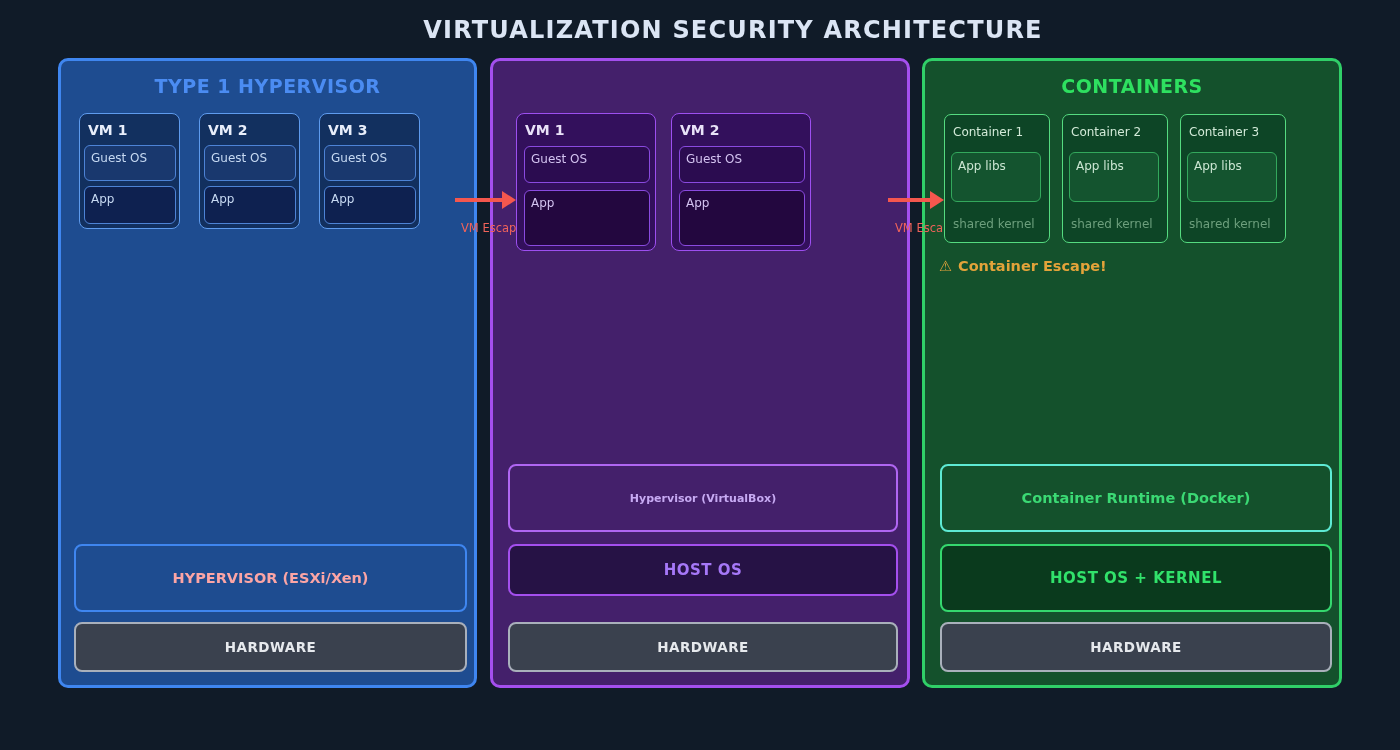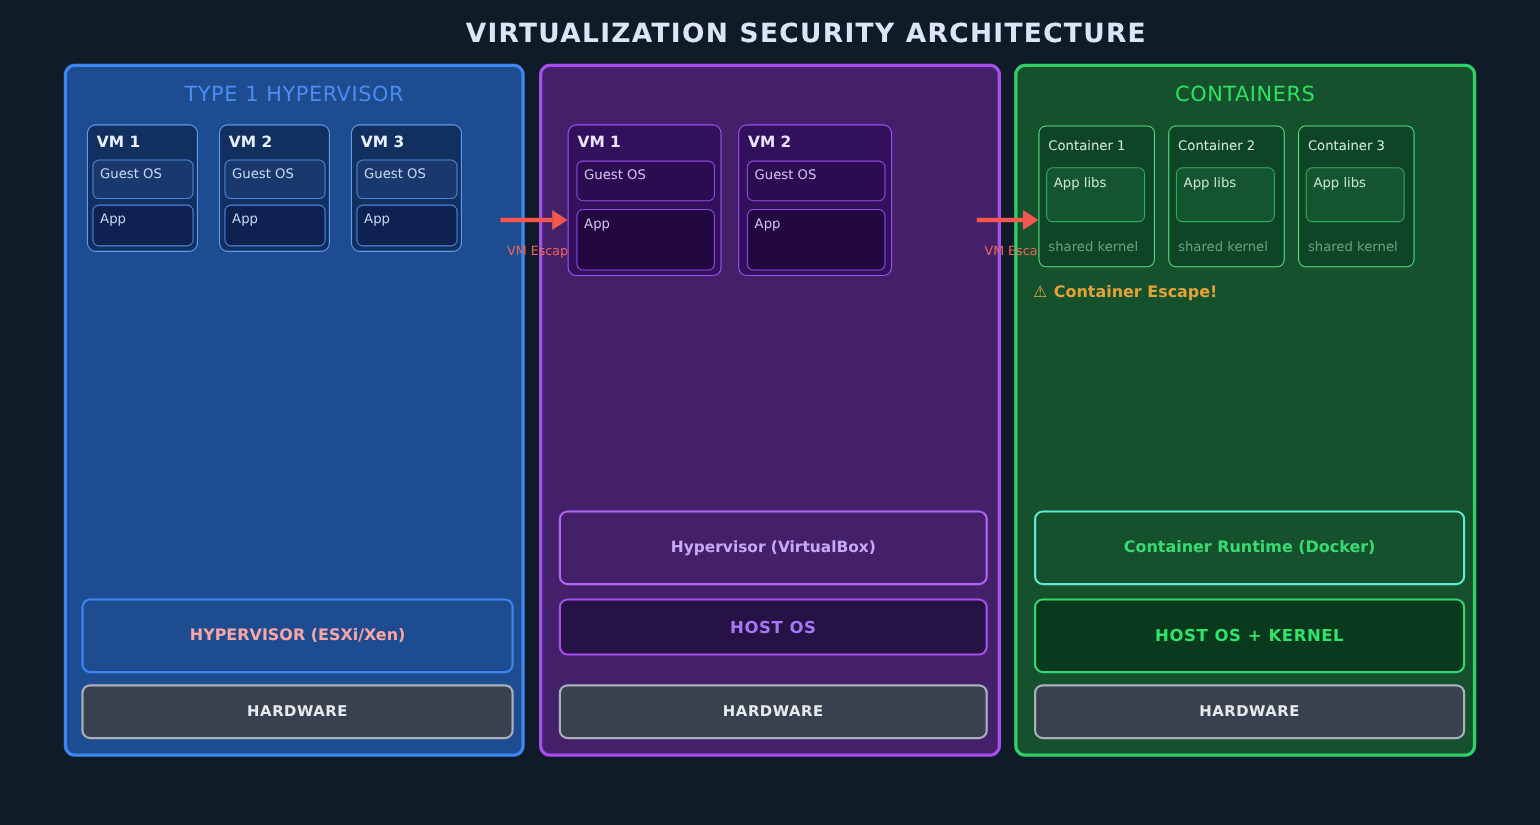--- a/index.html
+++ b/index.html
@@ -13,21 +13,21 @@
     font-size:24px; font-weight:bold; color:#dbe5f4; letter-spacing:1.2px;
     transform:translateX(33px);
   }
   
   .panel { position:absolute; top:58px; height:630px; border-radius:10px; box-sizing:border-box; }
   .panel-blue   { left:58px;  width:419px; background:#1e4c90; border:3px solid #3f86f0; }
   .panel-purple { left:490px; width:420px; background:#44206b; border:3px solid #a44fee; }
   .panel-green  { left:922px; width:420px; background:#14512c; border:3px solid #30cf68; }
   .panel-title {
     position:absolute; top:14px; left:0; width:100%; text-align:center;
-    font-size:19px; font-weight:normal; letter-spacing:0.5px;
+    font-size:19px; font-weight:bold; letter-spacing:0.5px;
   }
   .panel-blue   .panel-title { color:#4b8cf2; }
   .panel-purple .panel-title { color:#a55cf2; }
   .panel-green  .panel-title { color:#2ee060; }
 
   
   .vm-box { position:absolute; z-index:5; box-sizing:border-box; border-radius:8px; }
   .panel-blue .vm-box { top:52px; width:101px; height:116px; background:#12305f; border:1.5px solid #5e9bee; }
   .panel-blue .vb1 { left:18px; } .panel-blue .vb2 { left:138px; } .panel-blue .vb3 { left:258px; }
   .vm-name { position:absolute; top:8px; left:8px; font-size:14px; font-weight:bold; color:#e8eefb; }
@@ -60,21 +60,21 @@
   .warning { position:absolute; left:14px; top:197px; font-size:14.5px; font-weight:bold; color:#e3a33a; }
   .warning .w-icon { font-weight:normal; margin-right:6px; }
 
   
   .stack-box {
     position:absolute; box-sizing:border-box; border-radius:8px;
     display:flex; align-items:center; justify-content:center;
     font-weight:bold; text-align:center;
   }
   .panel-blue .stack-hyper   { left:13px; width:393px; top:483px; height:68px; background:#1e4c90; border:2px solid #3f86f0; color:#fca5a5; font-size:14.5px; }
-  .panel-purple .stack-hyper { left:15px; width:390px; top:403px; height:68px; background:#44206b; border:2px solid #b066f2; color:#c7aaf3; font-size:14px; }
+  .panel-purple .stack-hyper { left:15px; width:390px; top:403px; height:68px; background:#44206b; border:2px solid #b066f2; color:#c7aaf3; font-size:11px; }
   .panel-purple .stack-hostos{ left:15px; width:390px; top:483px; height:52px; background:#261245; border:2px solid #a44fee; color:#a678f8; font-size:15px; letter-spacing:0.5px; }
   .panel-green .stack-runtime{ left:15px; width:392px; top:403px; height:68px; background:#14512c; border:2px solid #5eead4; color:#3bd974; font-size:14.5px; }
   .panel-green .stack-hostos { left:15px; width:392px; top:483px; height:68px; background:#0a3a1d; border:2px solid #35d86e; color:#31e26b; font-size:15px; letter-spacing:0.5px;text-align:center; }
   .hardware { height:50px; top:561px; background:#3a414e; border:2px solid #a9b0bb; color:#e6e9ed; font-size:13.5px; letter-spacing:0.5px; }
   .panel-blue .hardware   { left:13px; width:393px; }
   .panel-purple .hardware { left:15px; width:390px; }
   .panel-green .hardware  { left:15px; width:392px; }
 
   
   .arrow-line { position:absolute; z-index:2; top:198px; height:4px; background:#f4574e; }

